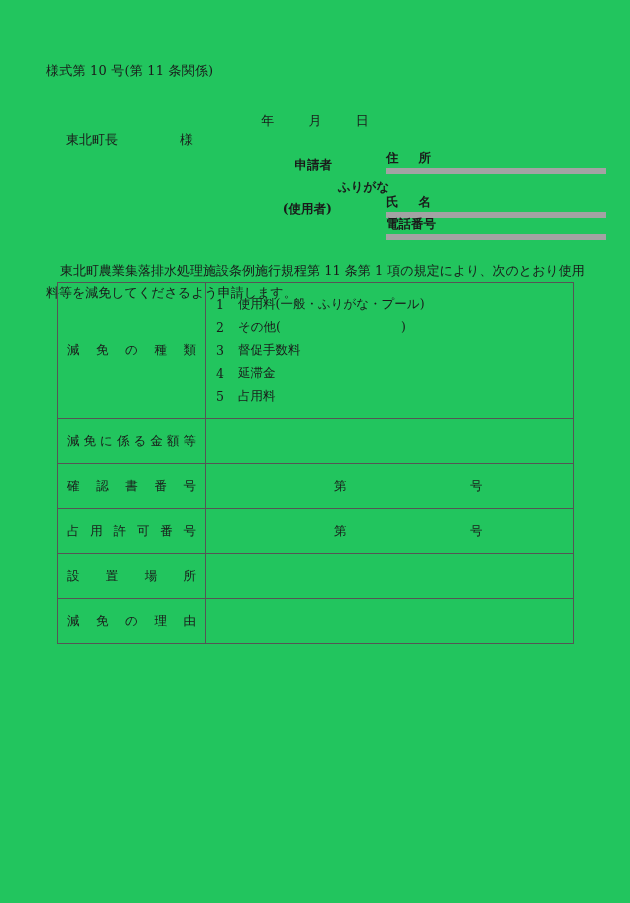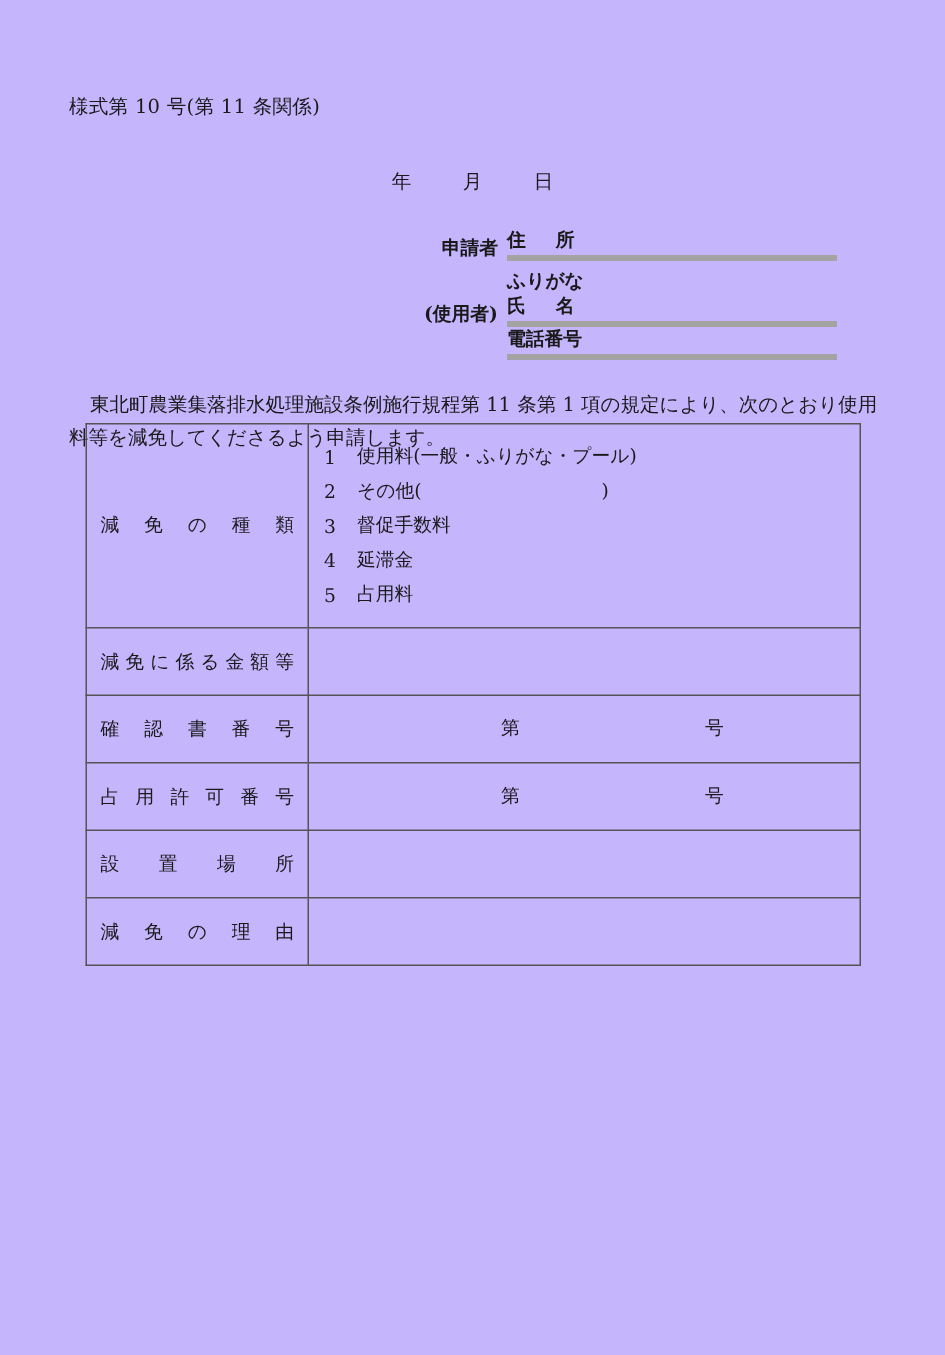--- a/index.html
+++ b/index.html
@@ -11,21 +11,21 @@
     width: 630px;
     height: 903px;
     position: relative;
     font-family: "DejaVu Serif", "Liberation Serif", serif;
     color: #1a1a1a;
     overflow: hidden;
   }
   .page {
     position: absolute;
     inset: 0;
-    background: #c4b5fd;
+    background: #22c55e;
     padding-left: 24px;
   }
 
   
   .abs { position: absolute; white-space: nowrap; }
 
   
   .form-no {
     left: 46px; top: 62px;
     font-size: 13px;
@@ -70,22 +70,23 @@
     padding-right: 6px;
     box-sizing: border-box;
     flex: none;
   }
   .arow .fieldlabel {
     flex: none;
     width: 220px;
     letter-spacing: 0px;
   }
   .arow.underlined .fieldlabel {
-    border-bottom: 4px solid #a3a3a3;
+    border-bottom: 6px solid #a3a3a3;
     padding-bottom: 1px;
+    margin-left: 48px;
   }
   .fieldlabel .sp { display: inline-block; width: 20px; }
 
   
   .body-para {
     left: 46px; top: 236px;
     width: 540px;
     font-size: 13px;
     line-height: 22px;
     white-space: normal;
@@ -165,20 +166,23 @@
 
 
   <div class="abs date-line">
     <span>年</span>
     <span class="gap"></span>
     <span>月</span>
     <span class="gap"></span>
     <span>日</span>
   </div>
 
+  <div class="abs addressee">
+    <span>東北町長</span><span class="sama">様</span>
+  </div>
 
   <div class="abs applicant-block">
 
     <div class="arow underlined">
       <div class="lead">申請者</div>
       <div class="fieldlabel"><span>住</span><span class="sp"></span><span>所</span></div>
     </div>
 
     <div class="arow">
       <div class="lead"></div>

